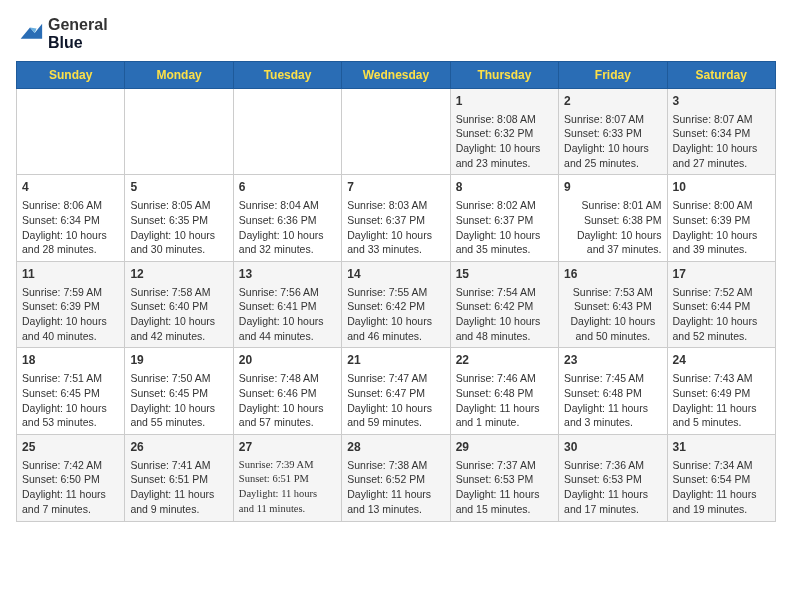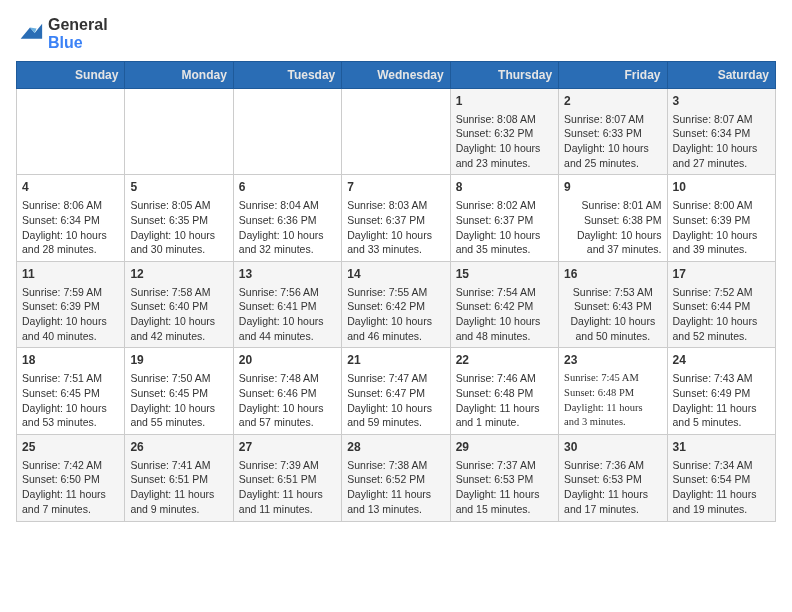--- a/index.html
+++ b/index.html
@@ -38,23 +38,23 @@
       font-weight: bold;
       color: #333;
     }
     table {
       width: 100%;
       border-collapse: collapse;
       font-size: 11px;
     }
     thead th {
       background-color: #2a6db5;
-      color: #e5e5e5;
+      color: #fde047;
       padding: 6px 6px;
-      text-align: right;
+      text-align: center;
       font-size: 12px;
       font-weight: bold;
       border: 1px solid #1e5a9a;
     }
     tbody td {
       border: 1px solid #ccc;
       vertical-align: top;
       padding: 4px 5px;
       min-height: 80px;
       height: 82px;
@@ -82,21 +82,21 @@
 <body>
 
 <div class="header">
   <div class="logo">
     <svg class="logo-bird" viewBox="0 0 30 30" xmlns="http://www.w3.org/2000/svg">
       <polygon points="5,20 15,8 20,14 28,4 28,20" fill="#2a6db5"></polygon>
       <polygon points="15,8 20,14 22,9" fill="#6ab0e0"></polygon>
     </svg>
     <div style="line-height:1.15">
       <div style="font-size:16px;font-weight:bold;color:#333;">General</div>
-      <div style="font-size:16px;font-weight:bold;color:#3b82f6;">Blue</div>
+      <div style="font-size:16px;font-weight:bold;color:#0f172a;">Blue</div>
     </div>
   </div>
 </div>
 
 <table>
   <thead>
     <tr>
     <th>Sunday</th>
         <th>Monday</th>
         <th>Tuesday</th>
@@ -267,21 +267,21 @@
         </td>
         <td>
           <div class="day-num">22</div>
           <div class="day-info" style="white-space: pre-line;">Sunrise: 7:46 AM
 Sunset: 6:48 PM
 Daylight: 11 hours
 and 1 minute.</div>
         </td>
         <td>
           <div class="day-num">23</div>
-          <div class="day-info" style="white-space: pre-line; font-family: Liberation Serif, serif;">Sunrise: 7:45 AM
+          <div class="day-info" style="white-space: pre-line;">Sunrise: 7:45 AM
 Sunset: 6:48 PM
 Daylight: 11 hours
 and 3 minutes.</div>
         </td>
         <td>
           <div class="day-num">24</div>
           <div class="day-info" style="white-space: pre-line;">Sunrise: 7:43 AM
 Sunset: 6:49 PM
 Daylight: 11 hours
 and 5 minutes.</div>
@@ -297,21 +297,21 @@
         </td>
         <td>
           <div class="day-num">26</div>
           <div class="day-info" style="white-space: pre-line;">Sunrise: 7:41 AM
 Sunset: 6:51 PM
 Daylight: 11 hours
 and 9 minutes.</div>
         </td>
         <td>
           <div class="day-num">27</div>
-          <div class="day-info" style="white-space: pre-line;">Sunrise: 7:39 AM
+          <div class="day-info" style="white-space: pre-line; font-family: Liberation Serif, serif;">Sunrise: 7:39 AM
 Sunset: 6:51 PM
 Daylight: 11 hours
 and 11 minutes.</div>
         </td>
         <td>
           <div class="day-num">28</div>
           <div class="day-info" style="white-space: pre-line;">Sunrise: 7:38 AM
 Sunset: 6:52 PM
 Daylight: 11 hours
 and 13 minutes.</div>

